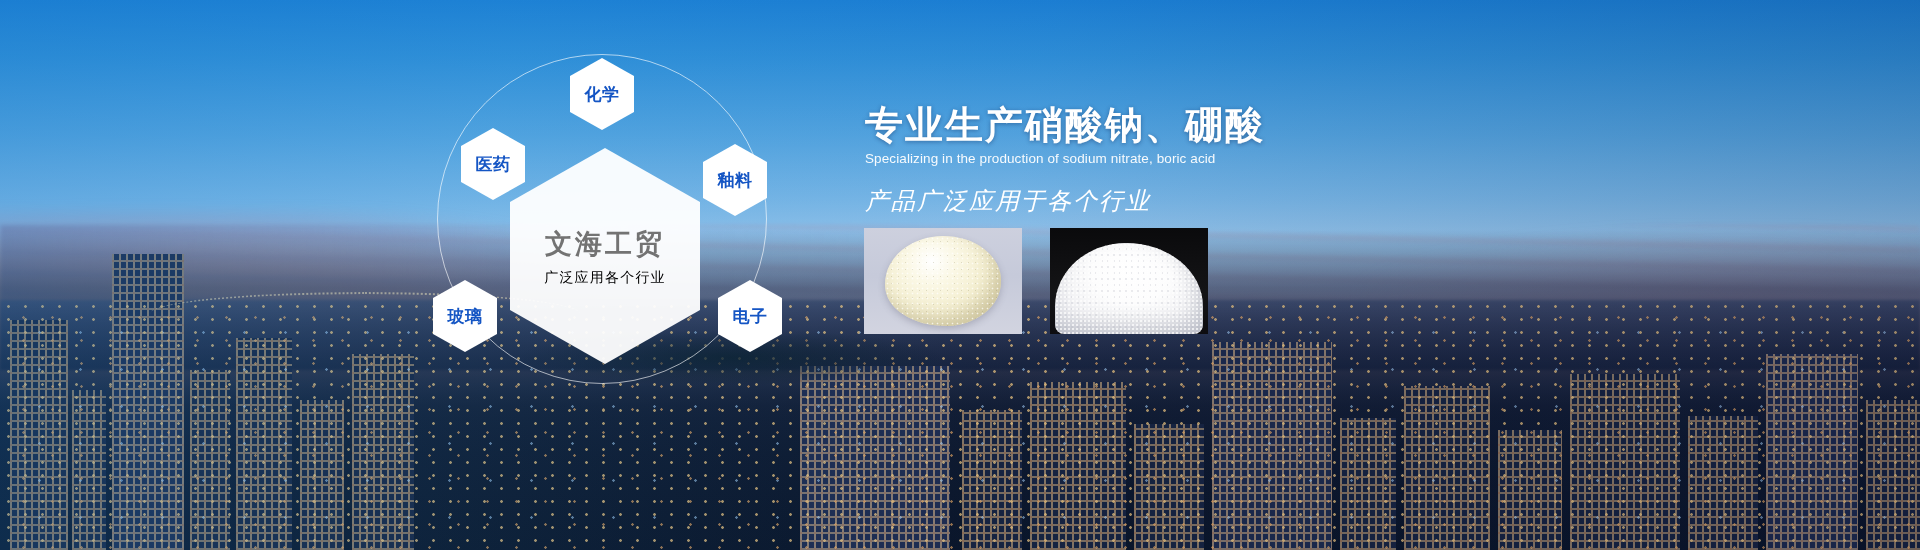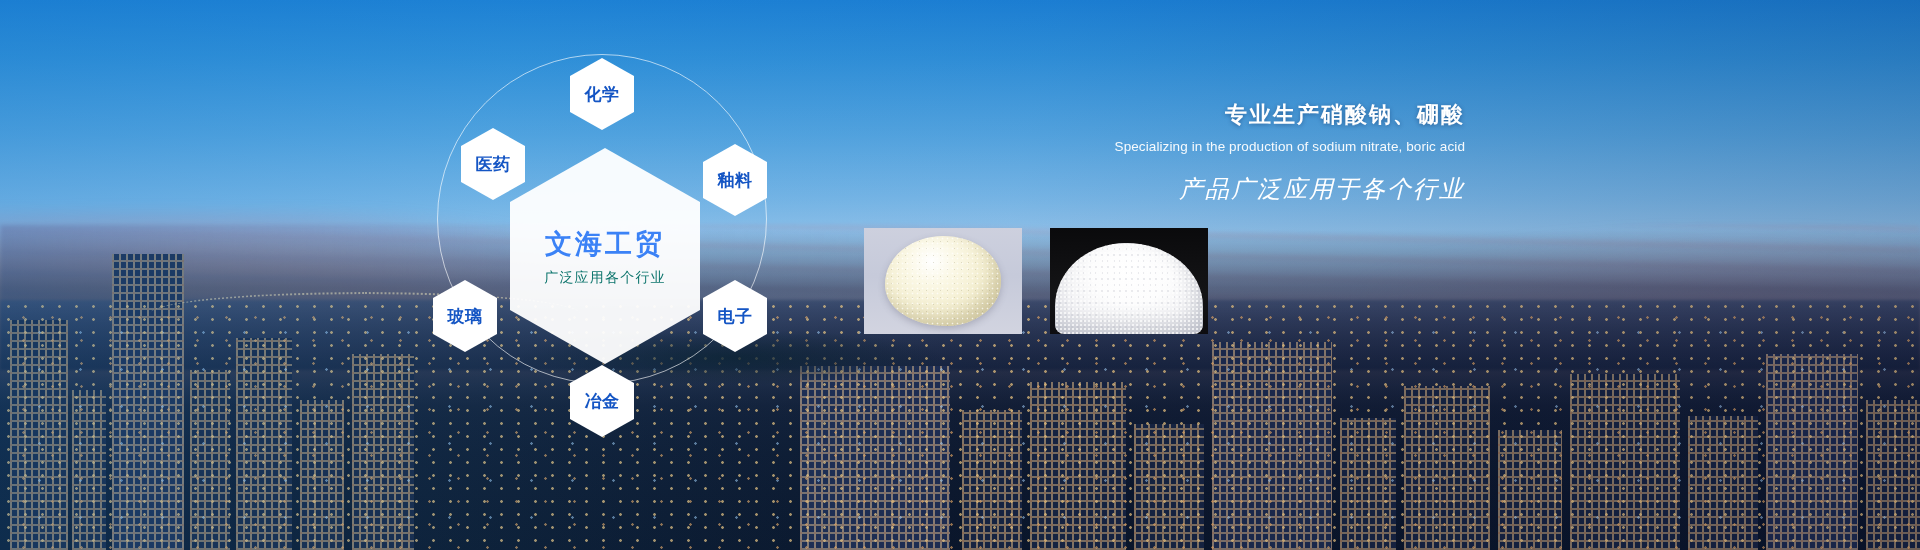--- a/index.html
+++ b/index.html
@@ -1,15 +1,15 @@
 <!DOCTYPE html>
 <html><head>
 <meta charset="utf-8">
 <style>
-  * { margin:0; padding:0; box-sizing:border-box;text-align:right; }
+  * { margin:0; padding:0; box-sizing:border-box; }
   html,body { width:1920px; height:550px; overflow:hidden; }
   body {
     font-family:"Liberation Sans","DejaVu Sans",sans-serif;
     background:#0b1020;
     position:relative;
   }
 
   
   .banner { position:absolute; inset:0; width:1920px; height:550px; overflow:hidden; }
 
@@ -132,46 +132,45 @@
     white-space:nowrap;
   }
 
   .hex-center {
     position:absolute; left:95px; top:128px;
     width:190px; height:216px;
     background:rgba(255,255,255,.95);
     flex-direction:column; gap:7px;
   }
   .hex-center .center-title {
-    color:#3b82f6; font-weight:bold; font-size:27px; letter-spacing:3px;
+    color:#737373; font-weight:bold; font-size:27px; letter-spacing:3px;
     font-family:Liberation Mono, monospace; white-space:nowrap;
   }
   .hex-center .center-sub {
-    color:#0f766e; font-size:14px; letter-spacing:1.2px;
+    color:#000000; font-size:14px; letter-spacing:1.2px;
     font-family:"DejaVu Sans","Liberation Sans",sans-serif; white-space:nowrap;
   }
 
   
   .h-chem    { left:155px; top:38px; }
   .h-glaze   { left:288px; top:124px; }
-  .h-elec    { left:288px; top:260px; }
+  .h-elec    { left:303px; top:260px; }
   .h-metal   { left:155px; top:345px; }
   .h-glass   { left:18px;  top:260px; }
   .h-med     { left:18px;  top:108px;margin-left:28px; }
 
   
   .copy { position:absolute; left:865px; top:100px; width:600px; }
   .headline {
-    color:#ffffff; font-weight:bold; font-size:22px; letter-spacing:2px;
+    color:#ffffff; font-weight:bold; font-size:38px; letter-spacing:2px;
     font-family:"DejaVu Sans","Liberation Sans",sans-serif;
     text-shadow:0 1px 4px rgba(10,40,90,.45);
     white-space:nowrap;
   }
   .subline {
-    margin-top:9px;
     color:rgba(255,255,255,.95); font-size:13.5px; letter-spacing:.1px;
     font-family:"Liberation Sans","DejaVu Sans",sans-serif;
     white-space:nowrap;
   }
   .tagline {
     margin-top:19px;
     color:#ffffff; font-size:24px; letter-spacing:2px;
     font-style:italic;
     font-family:"DejaVu Serif","Liberation Serif",serif;
     white-space:nowrap;
@@ -263,23 +262,20 @@
 
     <div class="hex hex-sm h-chem">
       <span class="hex-label">化学</span>
     </div>
     <div class="hex hex-sm h-glaze">
       <span class="hex-label">釉料</span>
     </div>
     <div class="hex hex-sm h-elec">
       <span class="hex-label">电子</span>
     </div>
-    <div class="hex hex-sm h-metal">
-      <span class="hex-label">冶金</span>
-    </div>
     <div class="hex hex-sm h-glass">
       <span class="hex-label">玻璃</span>
     </div>
     <div class="hex hex-sm h-med">
       <span class="hex-label">医药</span>
     </div>
 
     <div class="hex hex-center">
       <span class="center-title">文海工贸</span>
       <span class="center-sub">广泛应用各个行业</span>

